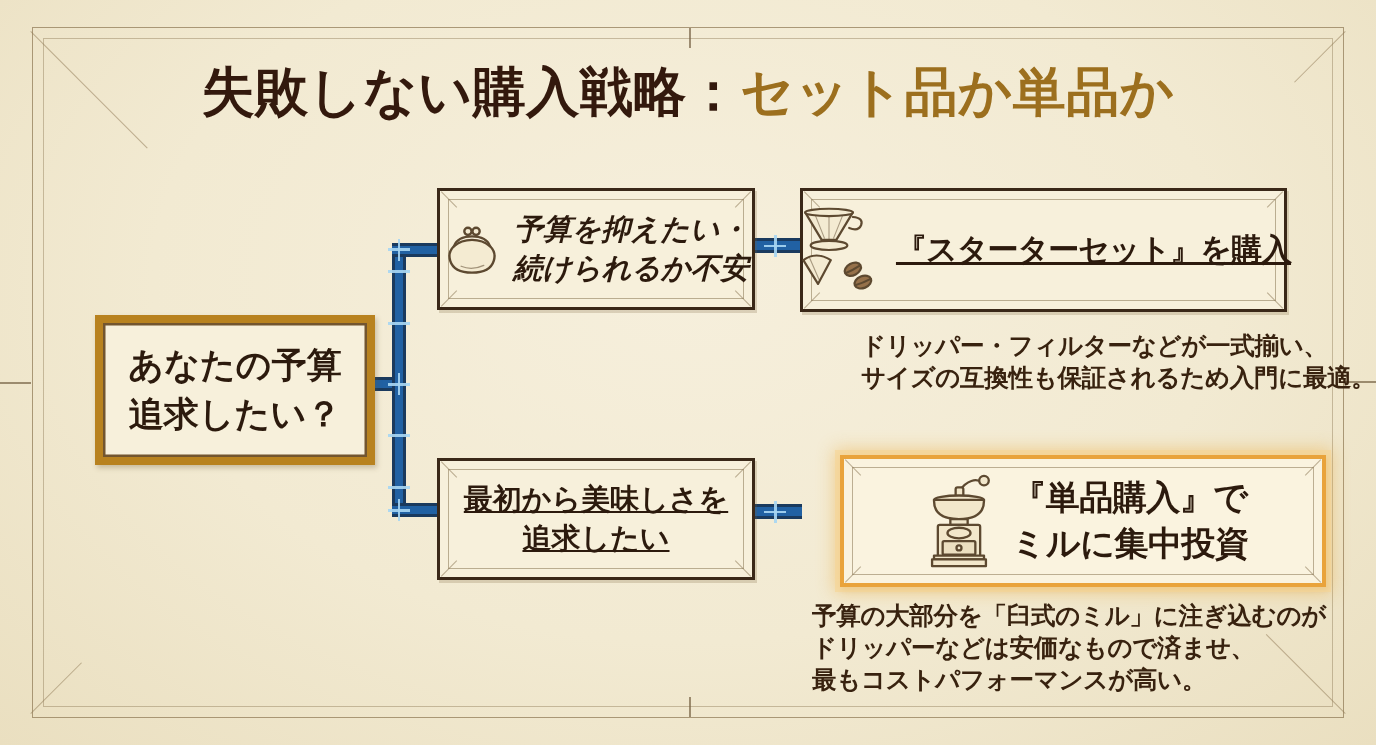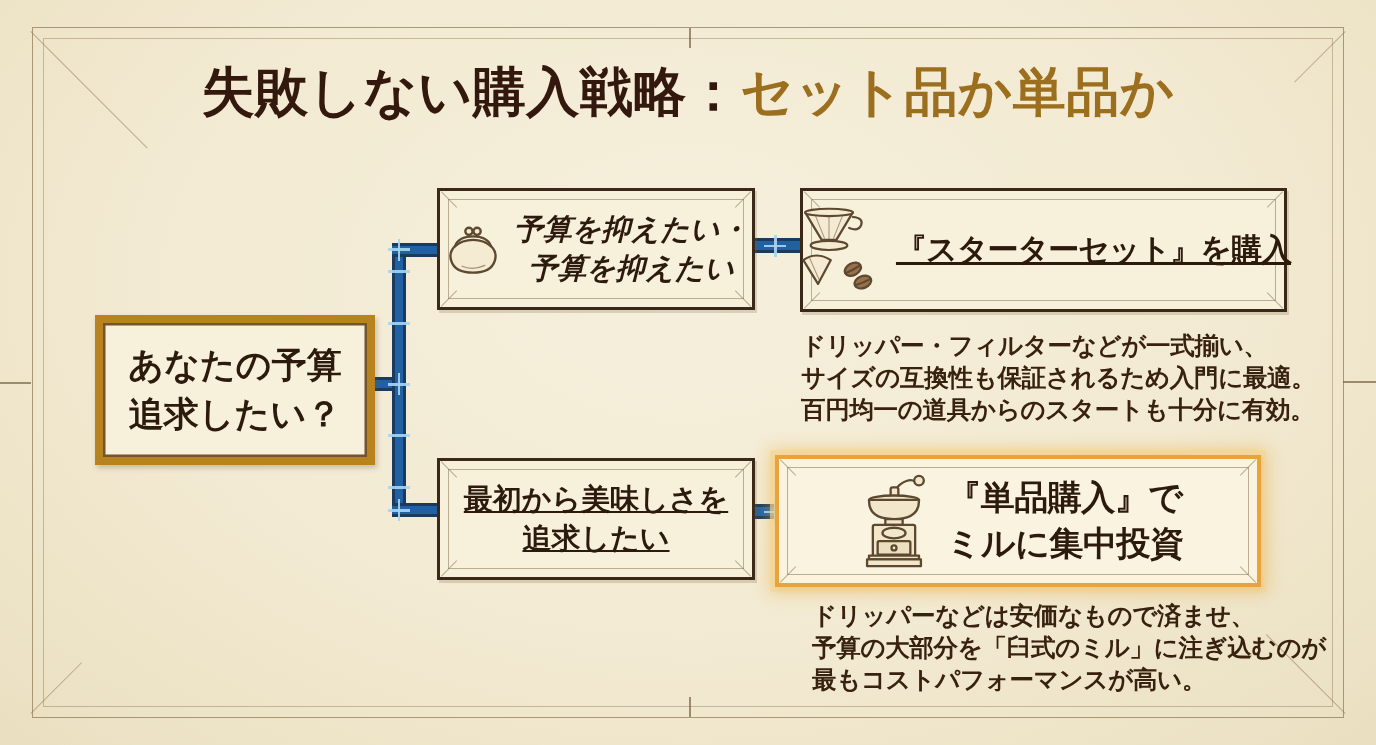--- a/index.html
+++ b/index.html
@@ -67,30 +67,30 @@
   .cnr.bl{left:-11px;bottom:-1px;transform:rotate(-45deg);}
   .cnr.br{right:-11px;bottom:-1px;transform:rotate(45deg);}
   .vbox.hl{
     border:4px solid var(--highlight_border,#e9a33b);
     box-shadow:0 0 0 5px rgba(246,214,150,.65), 0 0 16px 6px rgba(235,170,60,.45), 2px 3px 4px rgba(150,100,30,.25);
     background:#faf3df;
   }
   .cond-top{left:437px;top:188px;width:312px;height:116px;font-style:italic;}
   .res-top{left:800px;top:188px;width:481px;height:118px;}
   .cond-bot{left:437px;top:458px;width:312px;height:116px;text-decoration:underline;}
-  .res-bot{left:775px;top:455px;width:478px;height:124px;}
+  .res-bot{left:840px;top:455px;width:478px;height:124px;}
   .vbox-content{display:flex;align-items:center;justify-content:center;gap:12px;z-index:1;}
   .box-text{font-weight:800;text-align:center;color:#2c1a0d;}
   .cond-text{font-size:29px;line-height:1.33;}
   .res-label{font-size:31px;letter-spacing:-1px;white-space:nowrap;text-decoration:underline;}
   .res-lines{font-size:34px;line-height:1.35;letter-spacing:-.5px;}
 
   
   .desc{position:absolute;z-index:3;font-size:24.5px;line-height:32px;font-weight:700;color:#38220f;letter-spacing:-.3px;white-space:nowrap;}
-  .desc-top{left:801px;top:330px;font-family:Liberation Serif, serif;}
+  .desc-top{left:861px;top:330px;font-family:Liberation Serif, serif;}
   .desc-bot{left:812px;top:600px;}
 
   .icon-svg{flex:0 0 auto;display:block;}
 </style>
 </head>
 <body>
 
 <div class="stage">
 
   <div class="frame-outer"></div>
@@ -148,21 +148,21 @@
         <g fill="#f4ebd2" stroke="#5d4930" stroke-width="2.6" stroke-linejoin="round" stroke-linecap="round">
           <circle cx="27.5" cy="12.5" r="4"></circle>
           <circle cx="36.5" cy="12.5" r="4"></circle>
           <path d="M12,29 Q5,36 8,45 Q12,58 32,58 Q52,58 56,45 Q59,36 52,29 Q44,22 32,22 Q20,22 12,29 Z"></path>
           <path fill="none" d="M12,29 Q16,18 32,18 Q48,18 52,29"></path>
           <path fill="none" stroke-width="1.4" opacity=".55" d="M20,51 Q32,56 45,50"></path>
         </g>
       </svg>
       <div class="box-text cond-text">
         <div>予算を抑えたい・</div>
-        <div>予算を抑えたい</div>
+        <div>続けられるか不安</div>
       </div>
     </div>
   </div>
 
   <div class="vbox res-top">
     <div class="vbox-inner">
       <span class="cnr tl"></span>
         <span class="cnr tr"></span>
         <span class="cnr bl"></span>
         <span class="cnr br"></span>
@@ -185,21 +185,20 @@
           </g>
         </g>
       </svg>
       <div class="box-text res-label">『スターターセット』を購入</div>
     </div>
   </div>
 
   <div class="desc desc-top">
     <div>ドリッパー・フィルターなどが一式揃い、</div>
     <div>サイズの互換性も保証されるため入門に最適。</div>
-    <div>百円均一の道具からのスタートも十分に有効。</div>
   </div>
 
   <div class="vbox cond-bot">
     <div class="vbox-inner">
       <span class="cnr tl"></span>
         <span class="cnr tr"></span>
         <span class="cnr bl"></span>
         <span class="cnr br"></span>
     </div>
     <div class="vbox-content">
@@ -235,18 +234,18 @@
         </g>
       </svg>
       <div class="box-text res-lines">
         <div>『単品購入』で</div>
         <div>ミルに集中投資</div>
       </div>
     </div>
   </div>
 
   <div class="desc desc-bot">
+    <div>予算の大部分を「臼式のミル」に注ぎ込むのが</div>
     <div>ドリッパーなどは安価なもので済ませ、</div>
-    <div>予算の大部分を「臼式のミル」に注ぎ込むのが</div>
     <div>最もコストパフォーマンスが高い。</div>
   </div>
 
 </div>
 
 </body></html>

